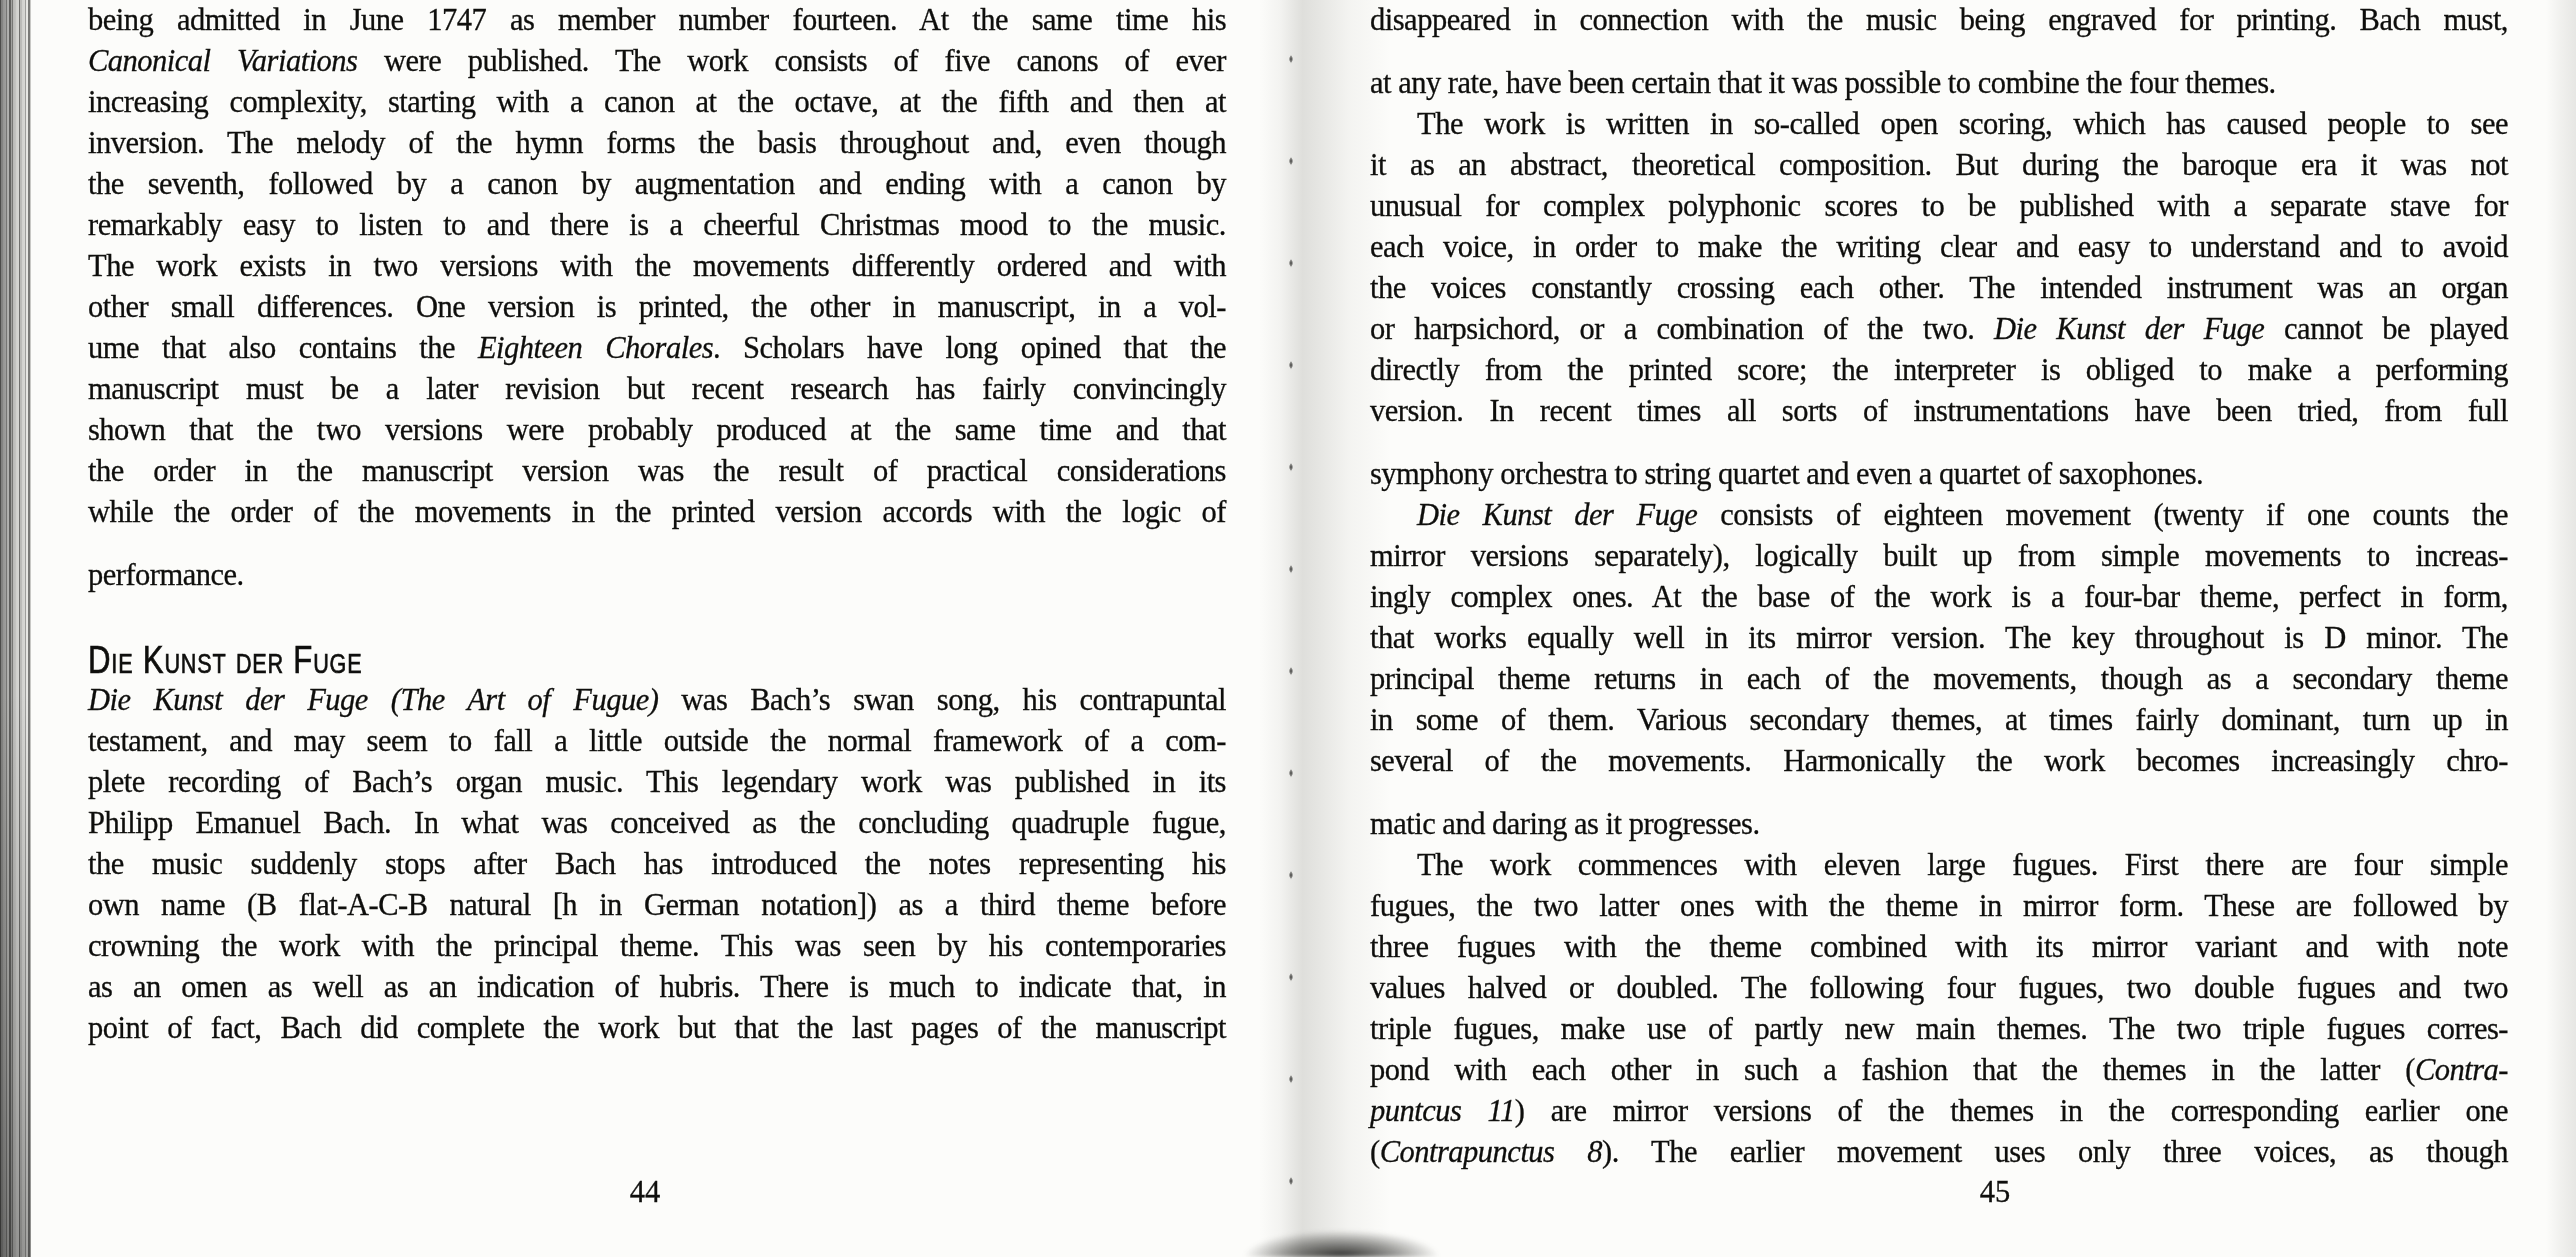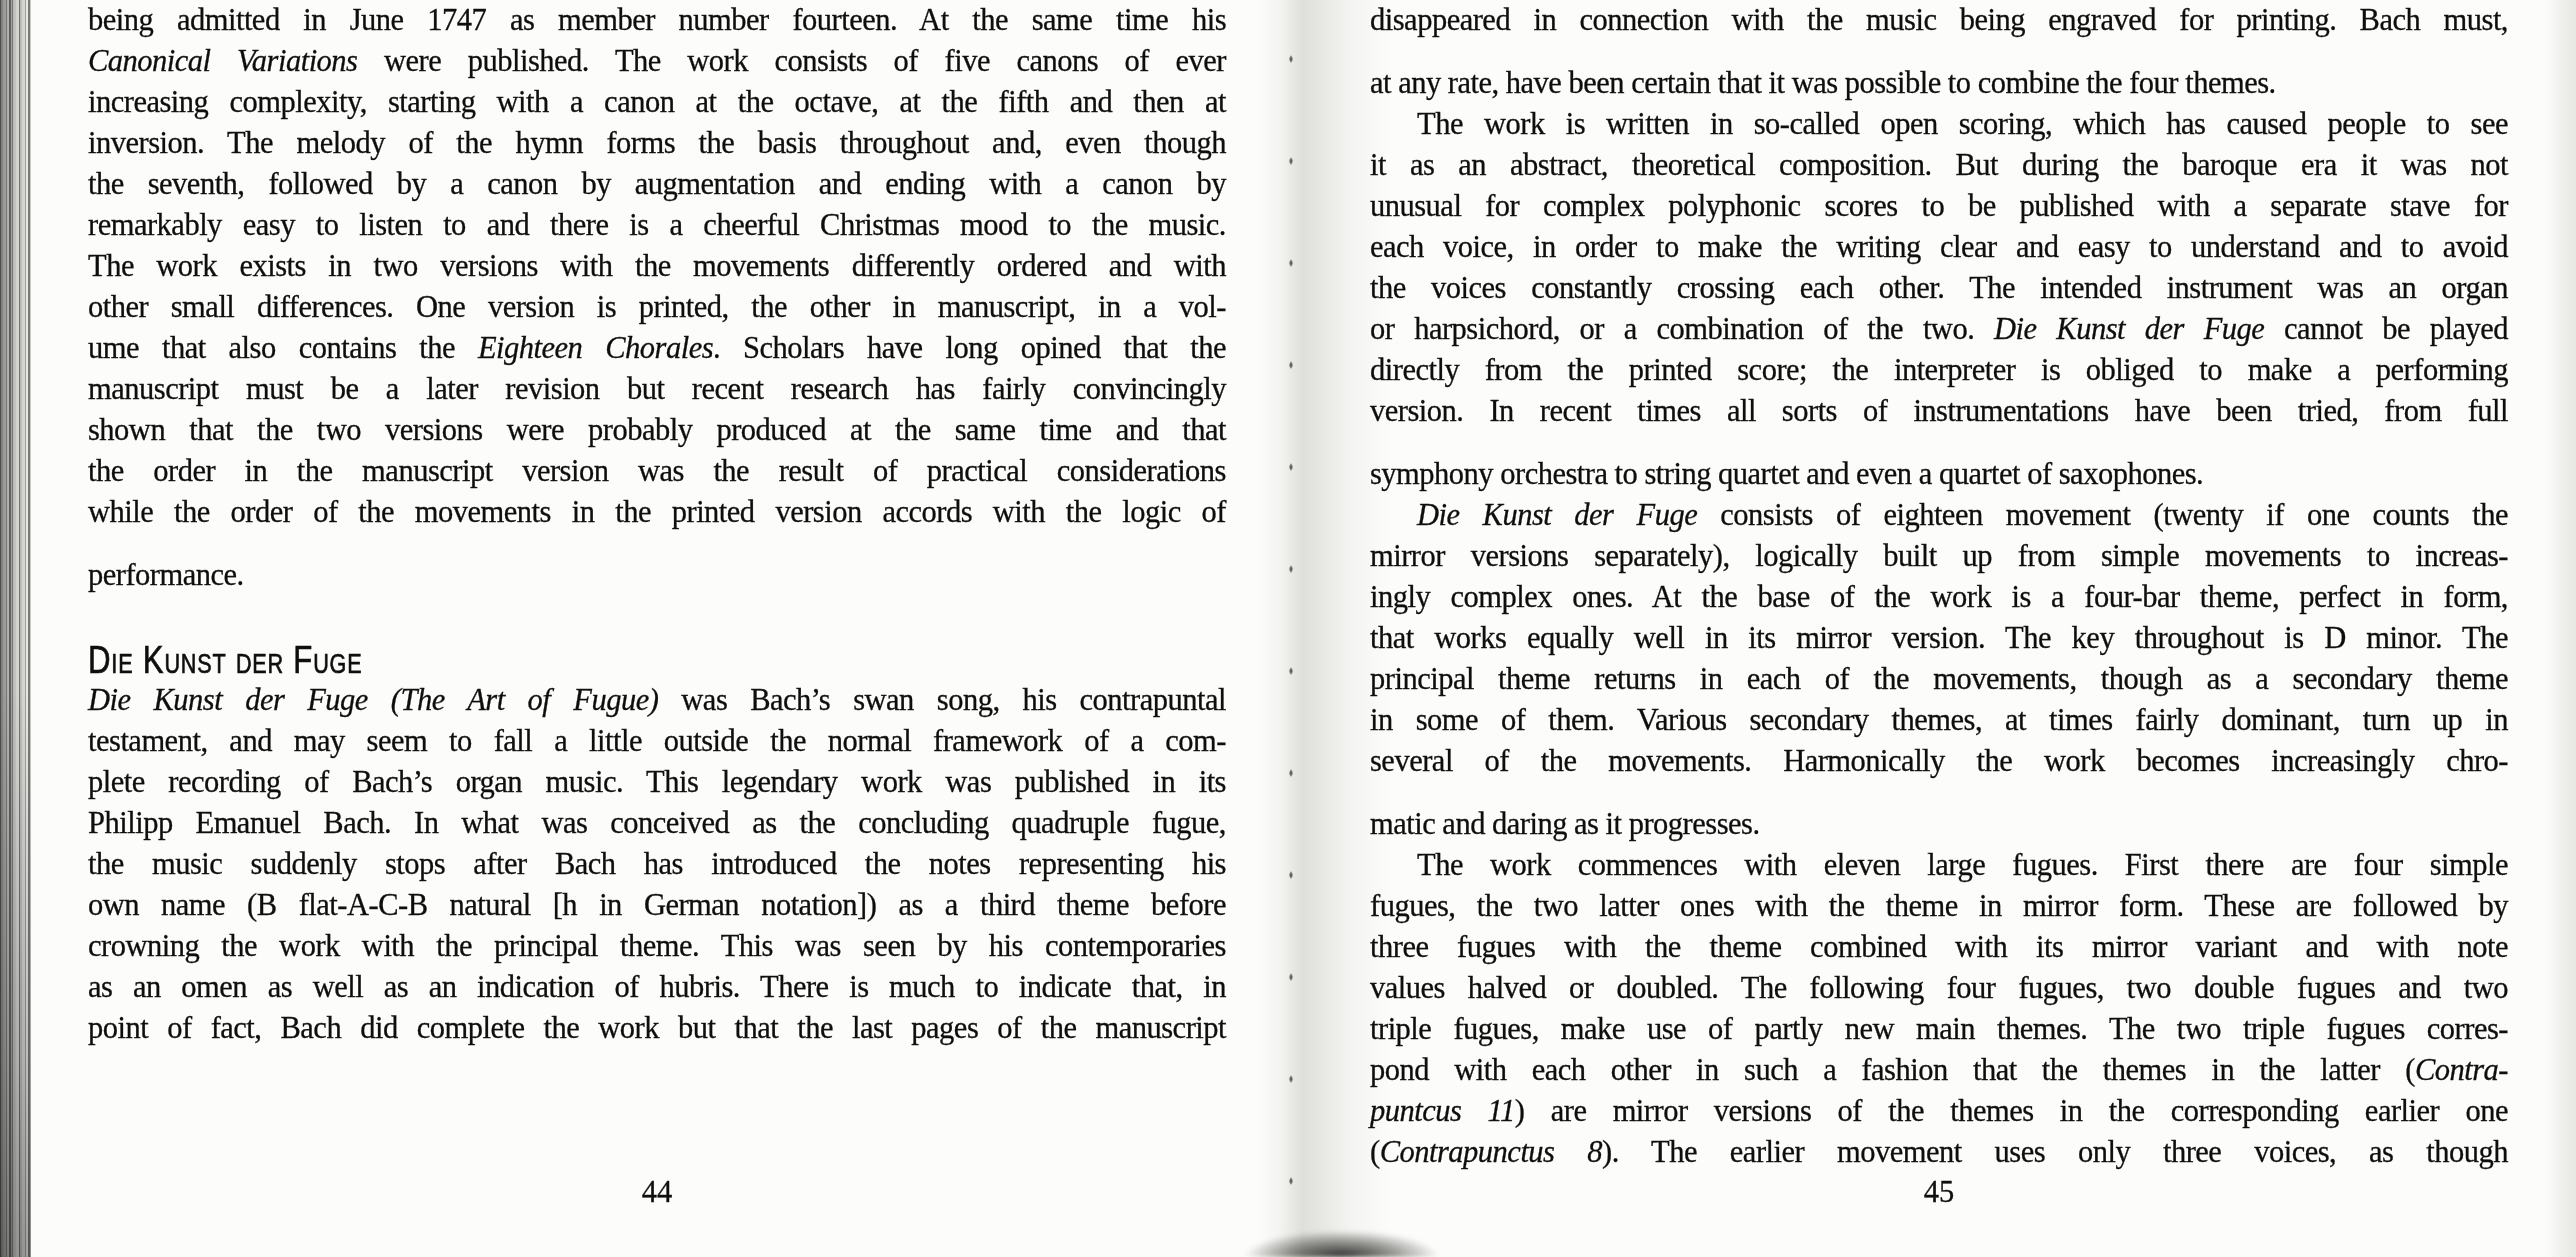--- a/index.html
+++ b/index.html
@@ -78,22 +78,22 @@
     -webkit-text-stroke: 0.7px #131311;
     transform: scaleX(0.80);
     transform-origin: 0 55%;
   }
 
   .page-number {
     position: absolute; top: 1172px; width: 1138px;
     text-align: center; font-size: 30.5px; line-height: 41px;
     -webkit-text-stroke: 0.3px #141412;
   }
-  #pn-left  { left: 88px; }
-  #pn-right { left: 1370px; }
+  #pn-left  { left: 76px; }
+  #pn-right { left: 1426px; }
 </style>
 </head>
 <body>
 
 <div class="fore-edge"></div>
 <div class="gutter"></div>
 <div class="stitches"></div>
 <div class="gutter-bottom-shadow"></div>
 <div class="right-edge"></div>
 

